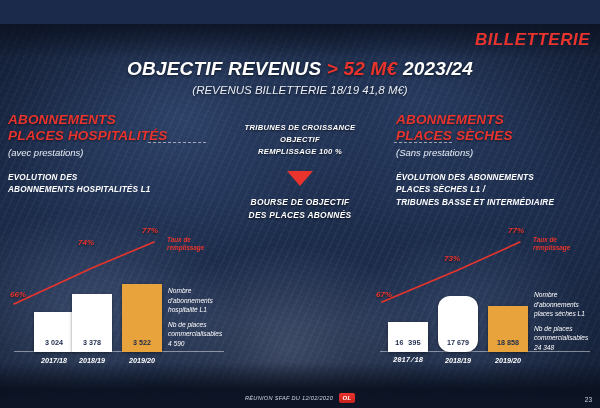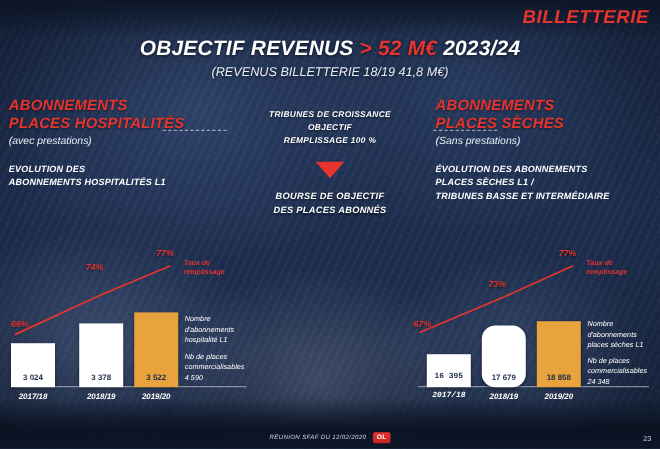--- a/index.html
+++ b/index.html
@@ -3,21 +3,21 @@
 <meta charset="utf-8">
 <style>
   html,body{margin:0;padding:0;}
   body{
     width:600px;height:408px;overflow:hidden;
     background:#1b2a4a;
     font-family:"Liberation Sans",sans-serif;
     color:#fff;
     position:relative;
   }
-  .slide{position:absolute;inset:0;overflow:hidden;}
+  .slide{position:absolute;inset:0;overflow:hidden;margin-top:24px;}
 
   
   .bg{
     position:absolute;inset:0;
     background:
       radial-gradient(ellipse 220px 160px at 14% 78%, rgba(90,110,150,.55), rgba(0,0,0,0) 70%),
       radial-gradient(ellipse 200px 150px at 48% 85%, rgba(120,130,160,.40), rgba(0,0,0,0) 70%),
       radial-gradient(ellipse 180px 140px at 78% 80%, rgba(80,100,140,.45), rgba(0,0,0,0) 70%),
       radial-gradient(ellipse 260px 200px at 30% 25%, rgba(60,85,130,.55), rgba(0,0,0,0) 72%),
       radial-gradient(ellipse 240px 190px at 70% 20%, rgba(55,80,125,.45), rgba(0,0,0,0) 72%),
@@ -210,21 +210,21 @@
       <div>ÉVOLUTION DES ABONNEMENTS</div>
       <div>PLACES SÈCHES L1 /</div>
       <div>TRIBUNES BASSE ET INTERMÉDIAIRE</div>
     </div>
   </div>
 
   <div class="chart chart-left">
     <div class="chart-inner">
       <div class="axis"></div>
 
-      <div class="bar" style="left:6px;">
+      <div class="bar" style="left:30px;">
         <div class="col" style="height:40px;">
           <div class="val">3 024</div>
         </div>
         <div class="xlab">2017/18</div>
       </div>
 
       <div class="bar" style="left:68px;">
         <div class="col" style="height:58px;">
           <div class="val">3 378</div>
         </div>
@@ -275,21 +275,21 @@
       </div>
 
       <div class="bar" style="left:68px;">
         <div class="col" style="height:56px;border-radius:12px;">
           <div class="val">17 679</div>
         </div>
         <div class="xlab">2018/19</div>
       </div>
 
       <div class="bar highlight" style="left:118px;">
-        <div class="col" style="height:60px;">
+        <div class="col" style="height:46px;">
           <div class="val">18 858</div>
         </div>
         <div class="xlab">2019/20</div>
       </div>
 
       <svg class="trend" viewBox="0 0 230 180" preserveAspectRatio="none">
         <polyline points="12,108 88,76 150,48" fill="none" stroke="#e8342d" stroke-width="1.6" stroke-linecap="round"></polyline>
       </svg>
 
       <div class="pct" style="left:6px;top:96px;">67%</div>

